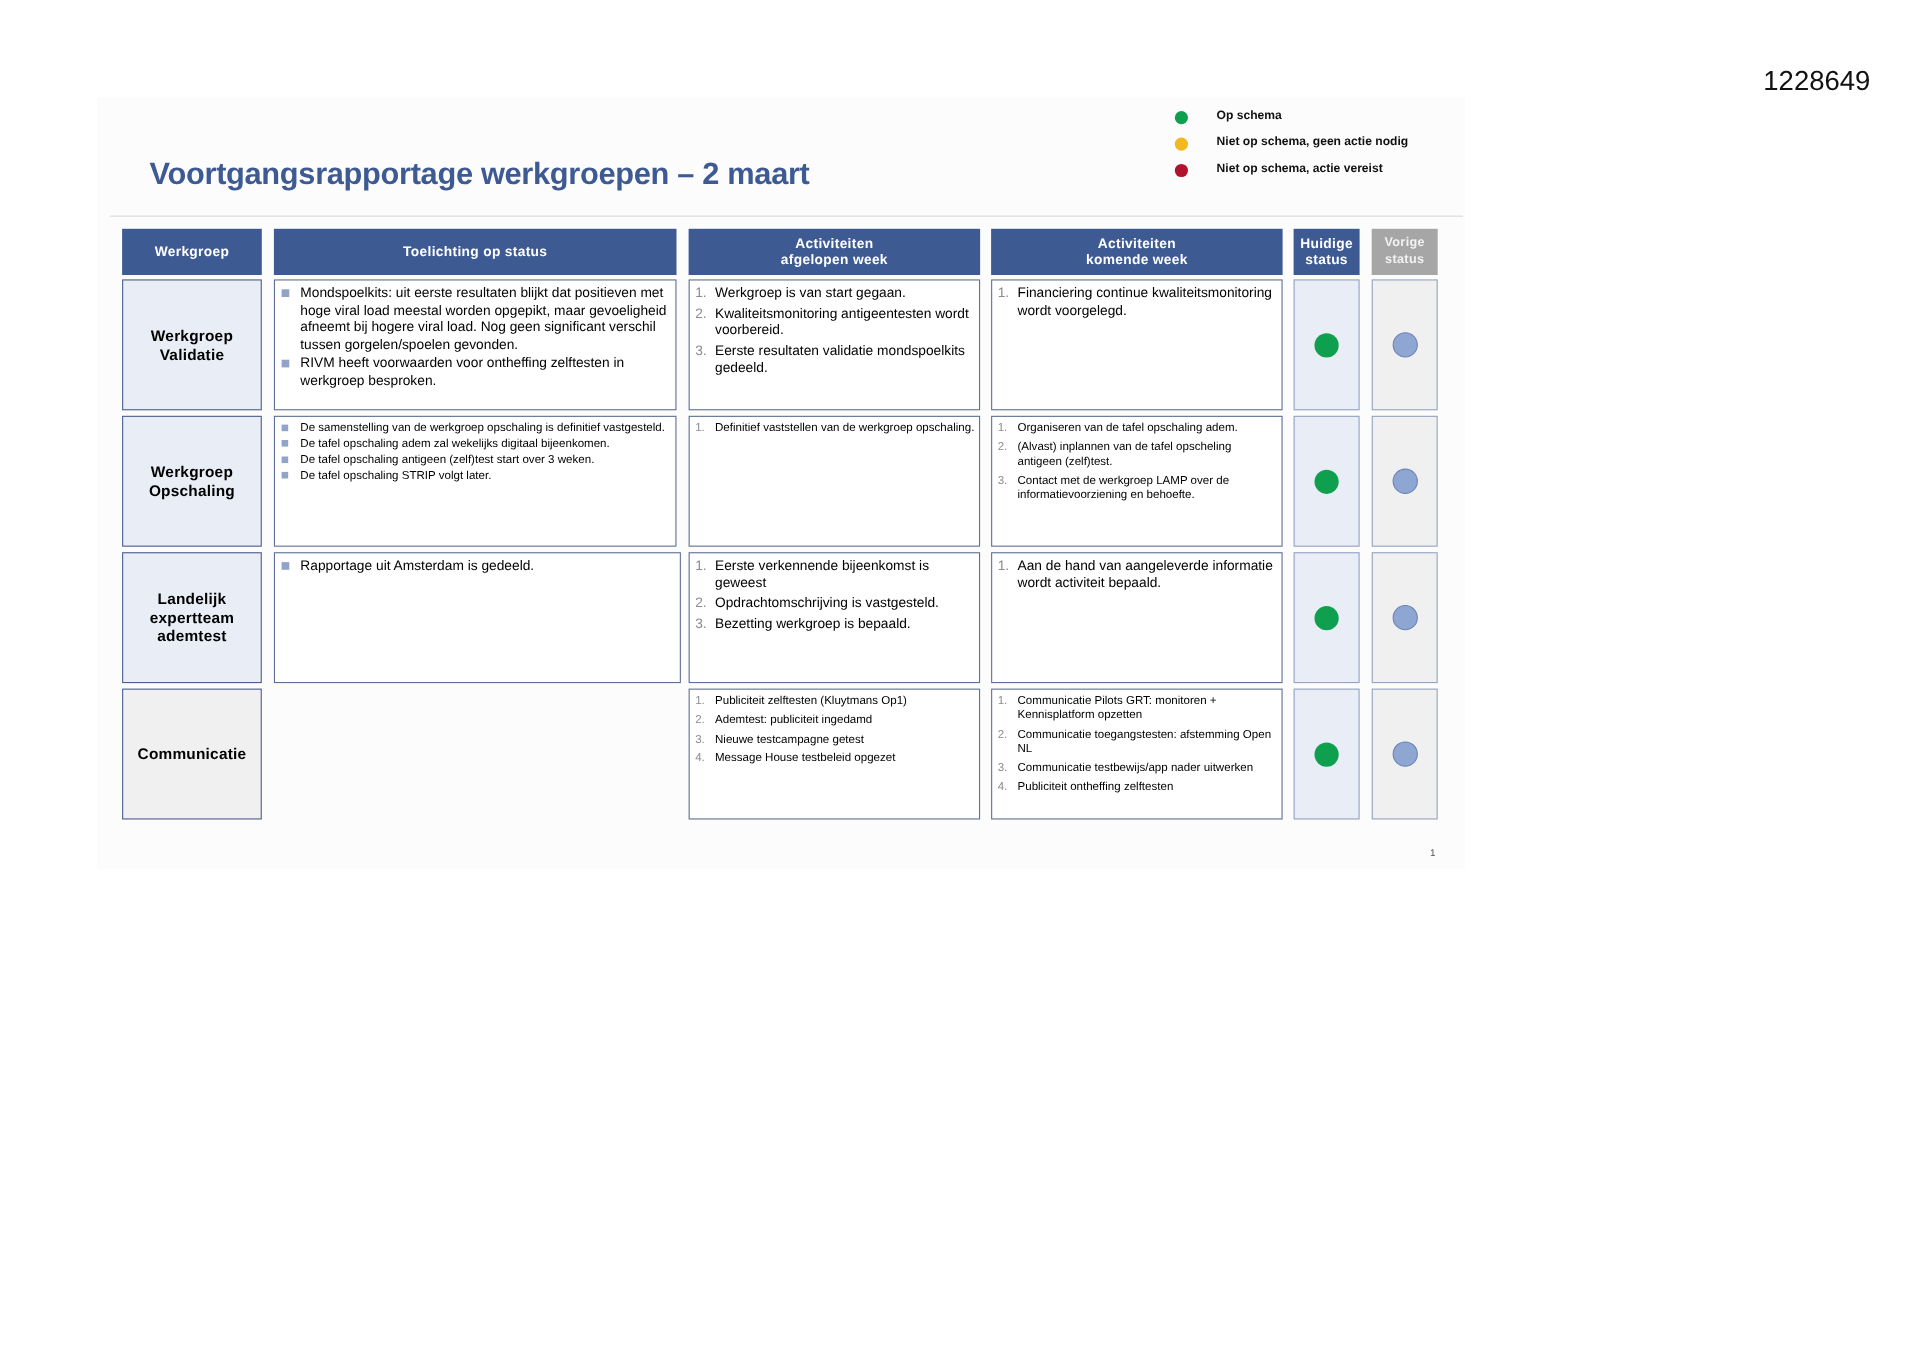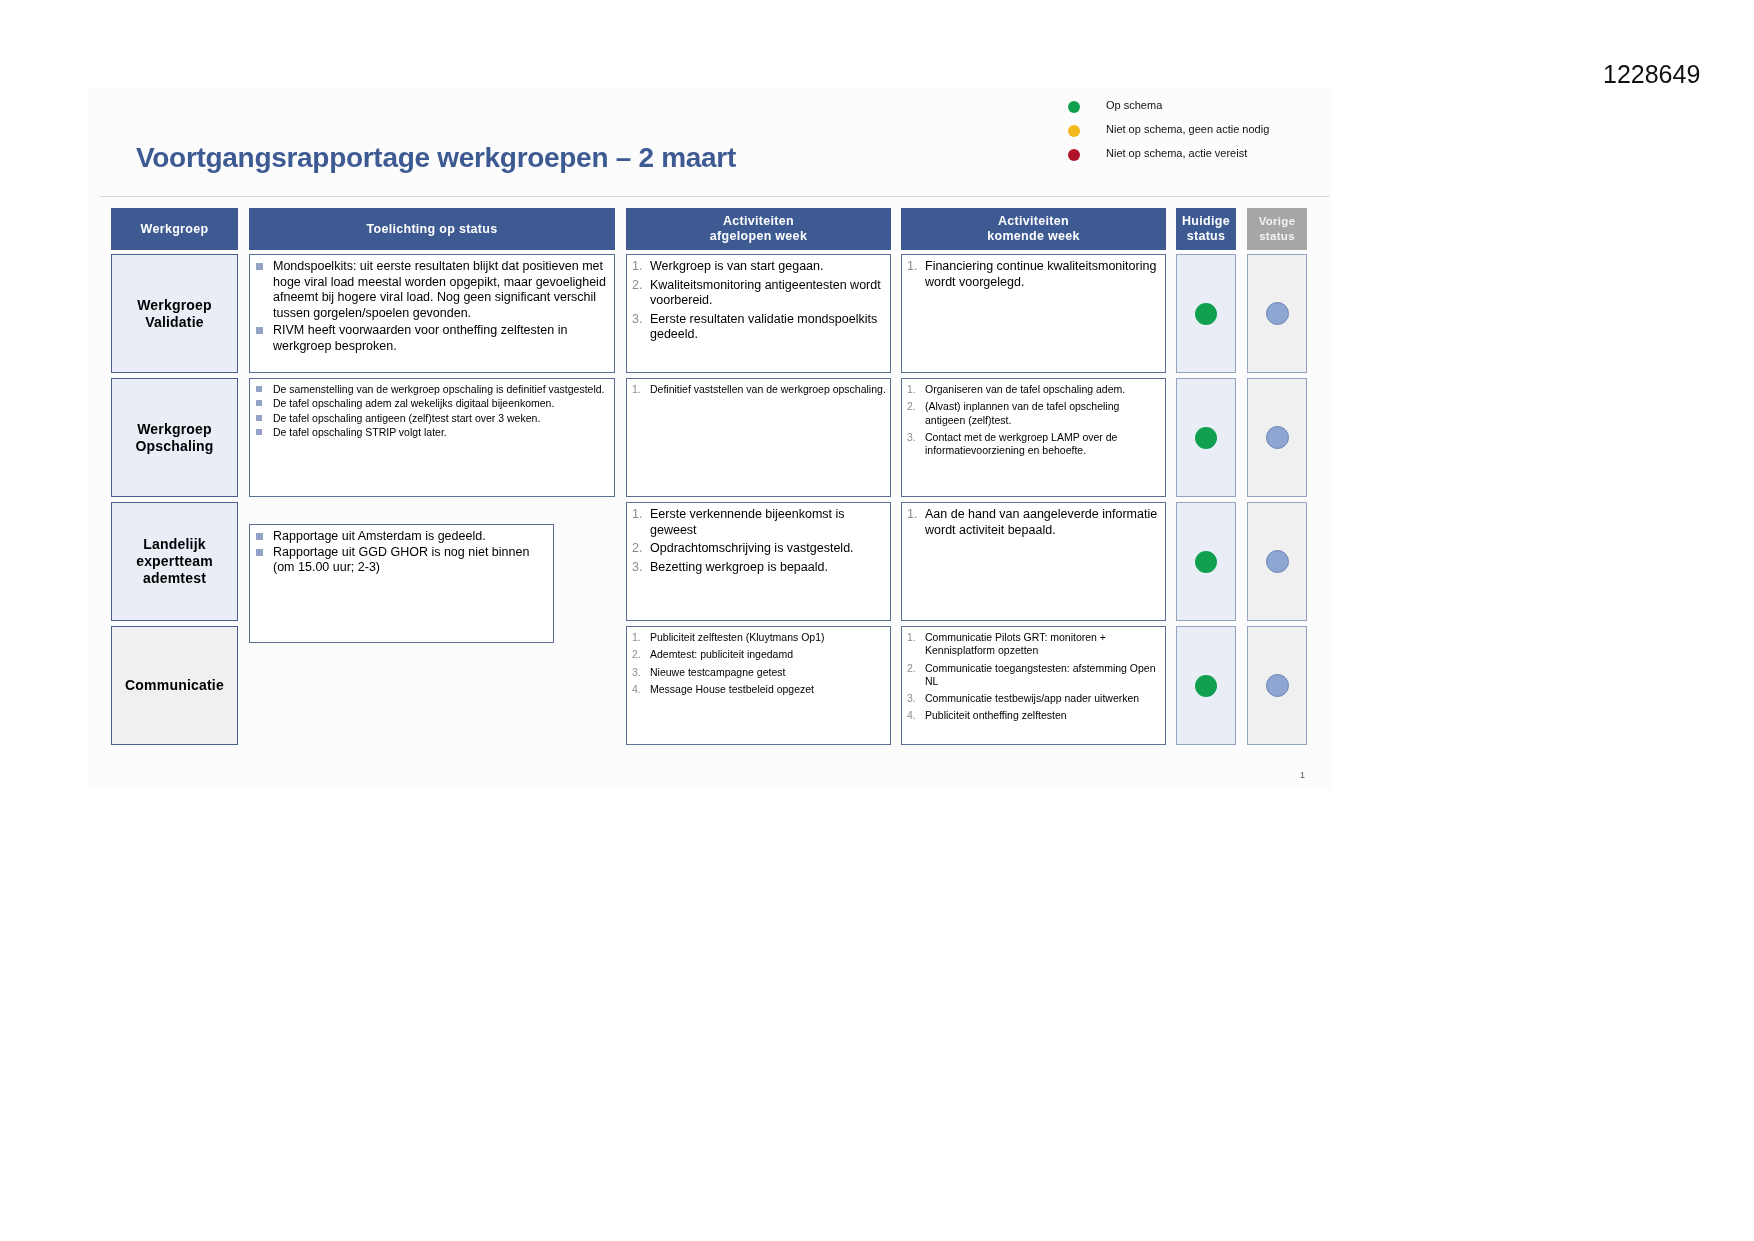--- a/index.html
+++ b/index.html
@@ -2,21 +2,21 @@
 <html><head>
 <meta charset="utf-8">
 <style>
   html, body { margin:0; padding:0; }
   body { width:1754px; height:1241px; background:#ffffff; position:relative; font-family:"Liberation Sans", sans-serif; color:#000; overflow:hidden; }
   .doc-id { position:absolute; left:1603px; top:60px; font-size:25px; color:#111; }
   .slide { position:absolute; left:88px; top:88px; width:1244px; height:702px; background:#fcfcfc; }
   .title { position:absolute; left:48px; top:54px; font-size:28px; font-weight:bold; color:#3d5a93; letter-spacing:-0.3px; white-space:nowrap; }
   .sep { position:absolute; left:12px; top:108px; width:1230px; height:1px; background:#d9d9d9; }
   .legend { position:absolute; left:980px; top:10px; }
-  .legend-item { position:absolute; left:0; height:20px; width:260px; }
+  .legend-item { position:absolute; left:0; height:20px; width:260px;font-weight:bold; }
   .legend-dot { position:absolute; left:0; top:3px; width:12px; height:12px; border-radius:50%; }
   .legend-label { position:absolute; left:38px; top:1px; font-size:11px; color:#111; white-space:nowrap; }
 
   .cell { position:absolute; box-sizing:border-box; }
   .hdr { background:#3d5a93; color:#fff; font-weight:bold; font-size:12.5px; text-align:center; display:flex; align-items:center; justify-content:center; line-height:15px; letter-spacing:0.3px; white-space:pre-line; }
   .hdr.grey { background:#a6a6a6; color:#f2f2f2; font-size:11.5px; }
   .wg { border:1.5px solid #4a5f8e; display:flex; align-items:center; justify-content:center; text-align:center; font-weight:bold; font-size:14px; line-height:17px; letter-spacing:0.2px; white-space:pre-line; }
   .wg.blue { background:#e9edf6; }
   .wg.grey { background:#f0f0f0; }
   .txt { background:#fff; border:1.5px solid #5d6f95; padding:4px 4px 0 5px; }
@@ -126,24 +126,23 @@
   <div class="cell stat blue" style="left:1088px;top:290px;width:60px;height:119px">
     <div class="dot green"></div>
   </div>
   <div class="cell stat grey" style="left:1159px;top:290px;width:60px;height:119px">
     <div class="dot prev"></div>
   </div>
 
   <div class="cell wg blue" style="left:23px;top:414px;width:127px;height:119px">Landelijk
 expertteam
 ademtest</div>
-  <div class="cell txt big" style="left:161px;top:436px;width:305px;height:119px">
+  <div class="cell txt big" style="left:161px;top:414px;width:370px;height:119px">
     <ul class="bul">
       <li style="margin-bottom:0">Rapportage uit Amsterdam is gedeeld.</li>
-      <li>Rapportage uit GGD GHOR is nog niet binnen (om 15.00 uur; 2-3)</li>
     </ul>
   </div>
   <div class="cell txt big" style="left:538px;top:414px;width:265px;height:119px">
     <ol class="num">
       <li><span class="n">1.</span><span>Eerste verkennende bijeenkomst is geweest</span></li>
       <li><span class="n">2.</span><span>Opdrachtomschrijving is vastgesteld.</span></li>
       <li><span class="n">3.</span><span>Bezetting werkgroep is bepaald.</span></li>
     </ol>
   </div>
   <div class="cell txt big" style="left:813px;top:414px;width:265px;height:119px">

